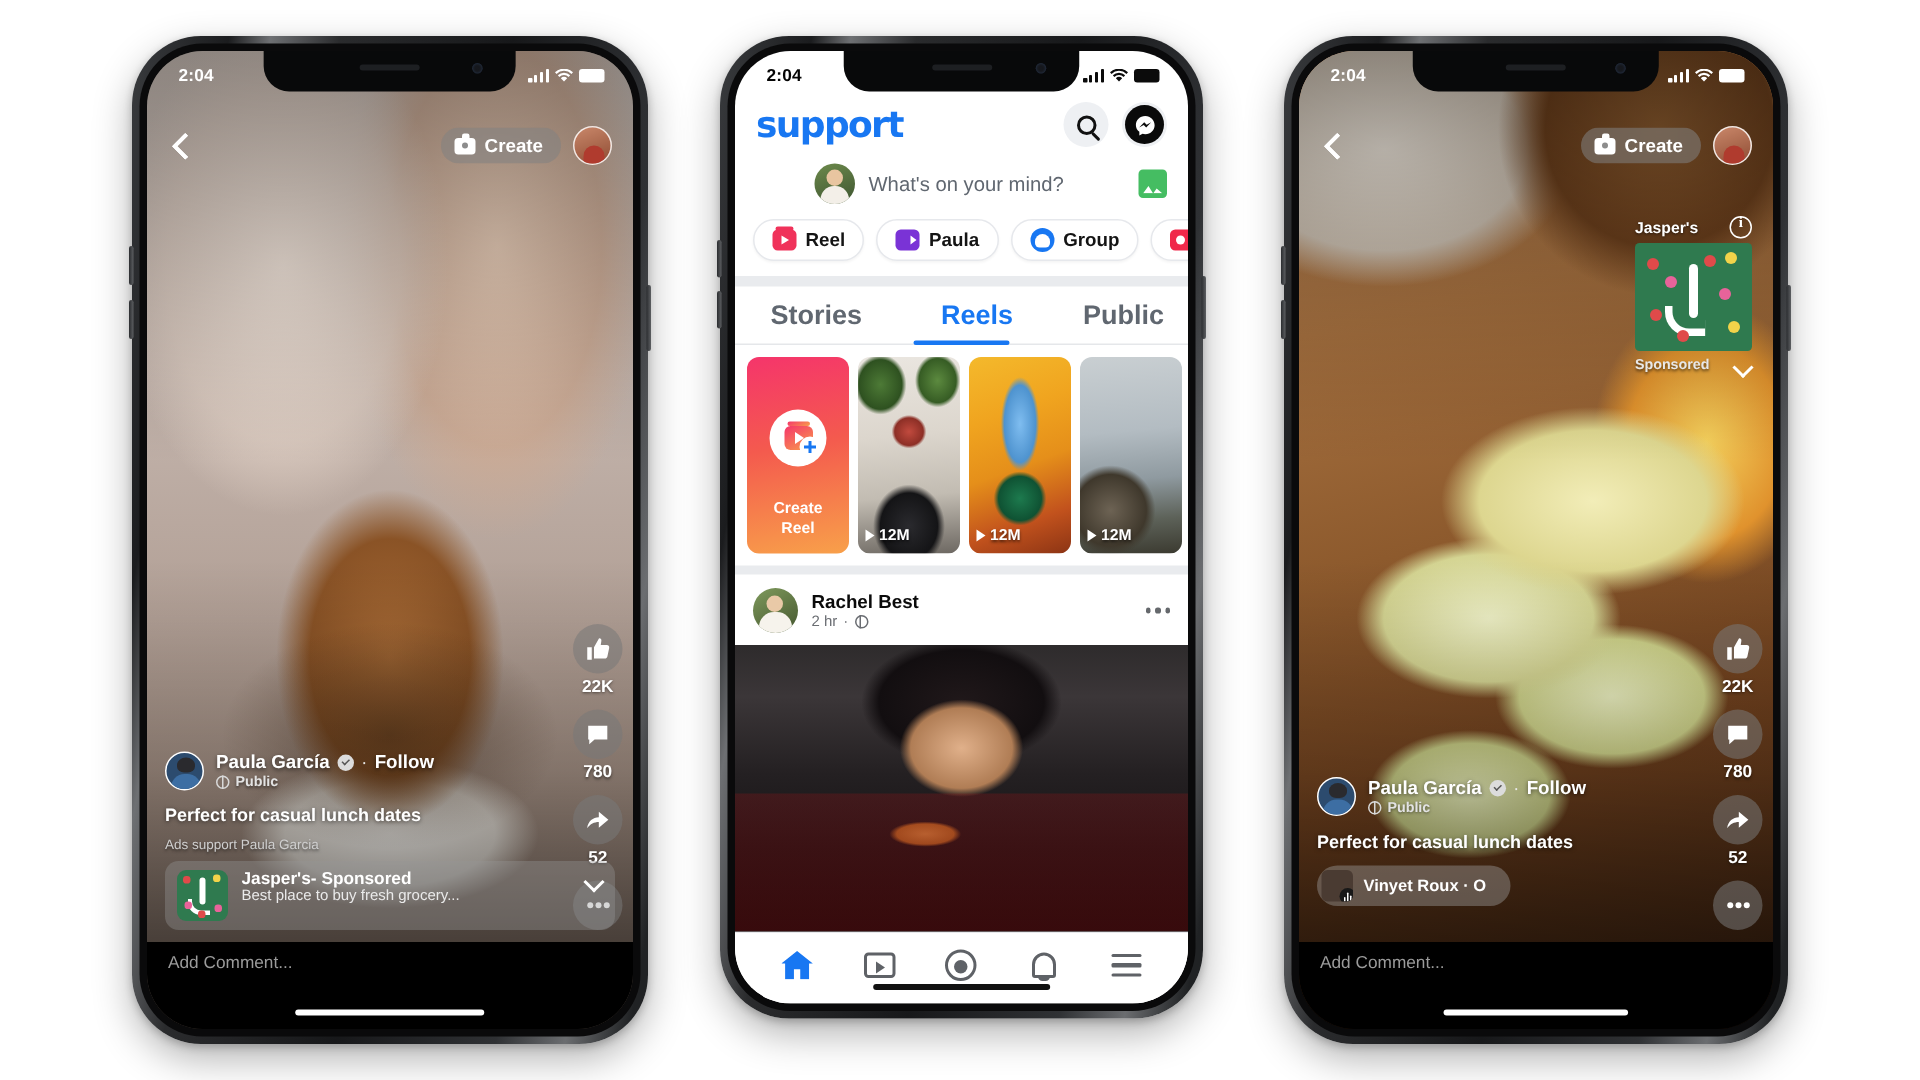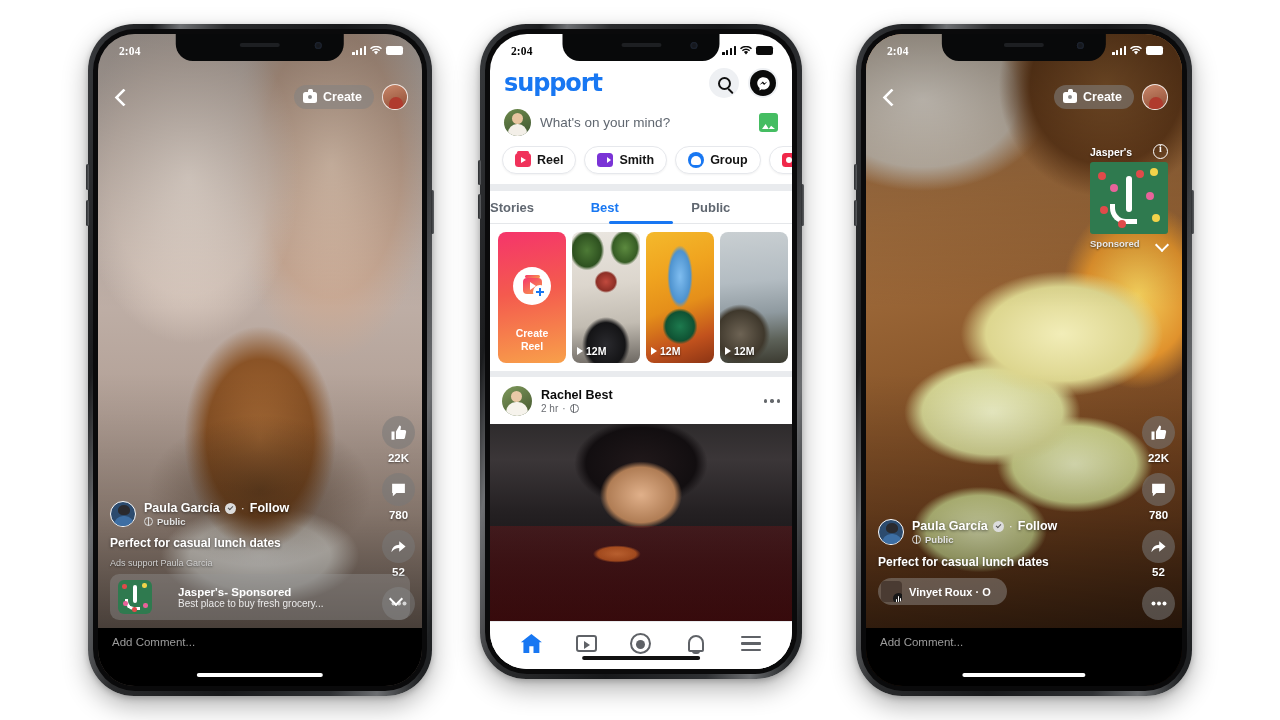--- a/index.html
+++ b/index.html
@@ -46,21 +46,21 @@
     width:39%; height:4px; border-radius:3px; background:#ffffff; z-index:35;
   }
   .home-ind.dark { background:#111; }
 
   
   .statusbar {
     position:absolute; top:0; left:0; right:0; height:30px; z-index:45;
     display:flex; align-items:center; justify-content:space-between;
     padding:3px 19px 0 21px; pointer-events:none;
   }
-  .st-time { font-size:11.5px; font-weight:700; letter-spacing:.1px;font-family:Liberation Serif, serif; }
+  .st-time { font-size:11.5px; font-weight:700; letter-spacing:.1px; }
   .st-right { display:flex; align-items:center; gap:4px; }
   .bars { display:flex; align-items:flex-end; gap:1.4px; height:9px; }
   .bars i { width:2.4px; border-radius:.6px; display:block; }
   .bars i:nth-child(1){height:3.5px} .bars i:nth-child(2){height:5.2px}
   .bars i:nth-child(3){height:7px}   .bars i:nth-child(4){height:9px}
   .batt { width:17px; height:8.5px; border-radius:2.2px; }
   .light .st-time, .light .bars i { color:#fff; }
   .light .bars i { background:#fff; }
   .light .batt { background:#fff; }
   .dark .st-time { color:#050505; }
@@ -166,21 +166,21 @@
   .music-thumb .sp { position:absolute; width:3px; height:3px; border-radius:50%; }
   .music-eq {
     position:absolute; right:-2px; bottom:-2px; width:11px; height:11px; border-radius:50%;
     background:#181818; display:flex; align-items:flex-end; justify-content:center; gap:1px; padding-bottom:2.5px;
   }
   .music-eq i { width:1.3px; background:#fff; display:block; border-radius:1px; }
   .music-eq i:nth-child(1){height:3px} .music-eq i:nth-child(2){height:5.5px} .music-eq i:nth-child(3){height:3.5px}
   .music-name { color:#fff; font-size:11px; font-weight:600; white-space:nowrap; }
   .ads-support { color:#cfcfcf; font-size:9px; font-weight:400; text-shadow:0 1px 2px rgba(0,0,0,.5); }
   .sponsor-card {
-    display:flex; align-items:center; gap:26px;
+    display:flex; gap:9px;
     background:rgba(150,150,150,.38); border-radius:9px; padding:6px 8px;
   }
   .sponsor-thumb {
     width:34px; height:34px; border-radius:6px; background:#2f7a4f; position:relative; overflow:hidden; flex:0 0 auto;
   }
   .sponsor-thumb .j { position:absolute; left:15px; top:5px; width:4px; height:18px; background:#fff; border-radius:2px; }
   .sponsor-thumb .j::after{
     content:""; position:absolute; left:-8px; top:14px; width:12px; height:8px;
     border-left:3.2px solid #fff; border-bottom:3.2px solid #fff; border-radius:0 0 0 9px;
   }
@@ -223,21 +223,21 @@
   
   .fb { position:absolute; inset:0; background:#fff; display:flex; flex-direction:column; }
   .fb-head { padding:34px 14px 0; display:flex; align-items:center; }
   .fb-logo { color:#1877f2; font-size:24px; font-weight:800; letter-spacing:-1.1px; font-family:"DejaVu Sans", sans-serif; }
   .fb-head-actions { margin-left:auto; display:flex; gap:9px; }
   .circ-btn { width:30px; height:30px; border-radius:50%; background:#eef0f3; display:flex; align-items:center; justify-content:center; }
   .mag { width:13px; height:13px; border:2px solid #111; border-radius:50%; position:relative; }
   .mag::after{ content:""; position:absolute; right:-5px; bottom:-4px; width:7px; height:2px; background:#111; transform:rotate(45deg); border-radius:1px; }
   .msgr { width:26px; height:26px; border-radius:50%; background:#0a0a0a; display:flex; align-items:center; justify-content:center; }
   .msgr svg { width:15px; height:15px; }
-  .fb-composer { display:flex; align-items:center; gap:9px; padding:11px 14px 10px; }
+  .fb-composer { display:flex; align-items:center; gap:9px; padding:11px 14px 10px;margin-left:39px; }
   .comp-av { width:27px; height:27px; border-radius:50%; overflow:hidden; background:linear-gradient(160deg,#6d8a4c,#3d5430); position:relative; flex:0 0 auto; }
   .comp-av::before{ content:""; position:absolute; left:8px; top:4px; width:11px; height:11px; border-radius:50%; background:#e8c5a0; }
   .comp-av::after{ content:""; position:absolute; left:4px; top:15px; width:19px; height:14px; border-radius:9px 9px 0 0; background:#f3efe8; }
   .comp-txt { color:#606770; font-size:13.5px; flex:1 1 auto; }
   .photo-ico { width:19px; height:19px; border-radius:3px; background:#45bd62; position:relative; flex:0 0 auto; }
   .photo-ico::after{ content:""; position:absolute; left:3px; bottom:3px; width:13px; height:7px; background:#fff; clip-path:polygon(0 100%,28% 28%,52% 100%,70% 52%,100% 100%); }
   .fb-quick { display:flex; gap:8px; padding:0 12px 10px; overflow:hidden; }
   .qbtn { display:flex; align-items:center; gap:6px; background:#fff; border:1px solid #e6e8ec; border-radius:17px; padding:5px 12px; flex:0 0 auto; box-shadow:0 1px 2px rgba(0,0,0,.05); }
   .qbtn span { font-size:12.5px; font-weight:700; color:#141414; }
   .q-ico { width:16px; height:14px; border-radius:3.5px; position:relative; flex:0 0 auto; }
@@ -245,21 +245,21 @@
   .q-reel::before{ content:""; position:absolute; left:2px; top:-2.5px; right:2px; height:3px; background:#f0325a; border-radius:1.5px; }
   .q-reel::after{ content:""; position:absolute; left:5.5px; top:4px; border-left:5px solid #fff; border-top:3.5px solid transparent; border-bottom:3.5px solid transparent; }
   .q-room { background:#7a33d6; }
   .q-room::after{ content:""; position:absolute; right:2px; top:4px; border-left:4.5px solid #fff; border-top:3px solid transparent; border-bottom:3px solid transparent; }
   .q-group { background:#1877f2; border-radius:50%; width:16px; height:16px; }
   .q-group::after{ content:""; position:absolute; left:3px; top:3.5px; width:10px; height:9px; border-radius:5px 5px 3px 3px; background:#fff; }
   .q-live { background:#f0284a; }
   .q-live::after{ content:""; position:absolute; left:4px; top:4px; width:6px; height:6px; border-radius:50%; background:#fff; }
   .fb-divider { height:7px; background:#e9ebee; }
   .fb-tabs { display:flex; border-bottom:1px solid #e5e7ea; }
-  .fb-tab { flex:1; text-align:left; padding:9px 0 8px; font-size:13px; font-weight:700; color:#606770; position:relative; }
+  .fb-tab { flex:1; text-align:right; padding:9px 16px 8px; font-size:18px; font-weight:700; color:#606770; position:relative; }
   .fb-tab.active { color:#1877f2; }
   .fb-tab.active::after{ content:""; position:absolute; left:18%; right:18%; bottom:-1px; height:3px; background:#1877f2; border-radius:2px; }
   .reels-row { display:flex; gap:6px; padding:8px 8px; overflow:hidden; }
   .reel-card { width:68px; height:131px; border-radius:8px; position:relative; overflow:hidden; flex:0 0 auto; }
   .create-reel { background:linear-gradient(170deg,#f5356b 0%,#f45a4e 45%,#f8a04a 100%); display:flex; flex-direction:column; align-items:center; justify-content:center; }
   .create-reel .circle { width:38px; height:38px; border-radius:50%; background:#fff; display:flex; align-items:center; justify-content:center; position:relative; margin-bottom:24px; }
   .create-reel .circle .inner { width:19px; height:16px; border-radius:4px; background:linear-gradient(150deg,#f5356b,#f8a04a); position:relative; }
   .create-reel .circle .inner::before{ content:""; position:absolute; left:2px; top:-3px; right:2px; height:3.4px; background:linear-gradient(150deg,#f5356b,#f8a04a); border-radius:1.7px; }
   .create-reel .circle .inner::after{ content:""; position:absolute; left:7px; top:4.5px; border-left:6px solid #fff; border-top:4px solid transparent; border-bottom:4px solid transparent; }
   .create-reel .plus { position:absolute; right:4px; bottom:6px; width:14px; height:14px; border-radius:50%; background:#fff; border:2px solid #fff; display:flex; align-items:center; justify-content:center; }
@@ -537,37 +537,37 @@
           <div class="photo-ico"></div>
         </div>
 
         <div class="fb-quick">
           <div class="qbtn">
             <span class="q-ico q-reel"></span>
             <span>Reel</span>
           </div>
           <div class="qbtn">
             <span class="q-ico q-room"></span>
-            <span>Smith</span>
+            <span>Paula</span>
           </div>
           <div class="qbtn">
             <span class="q-ico q-group"></span>
             <span>Group</span>
           </div>
           <div class="qbtn">
             <span class="q-ico q-live"></span>
 
           </div>
         </div>
 
         <div class="fb-divider"></div>
 
         <div class="fb-tabs">
           <div class="fb-tab">Stories</div>
-          <div class="fb-tab active">Best</div>
+          <div class="fb-tab active">Reels</div>
           <div class="fb-tab">Public</div>
         </div>
 
         <div class="reels-row">
           <div class="reel-card create-reel">
             <div class="circle">
               <div class="inner"></div>
               <div class="plus"></div>
             </div>
             <div class="lbl">

